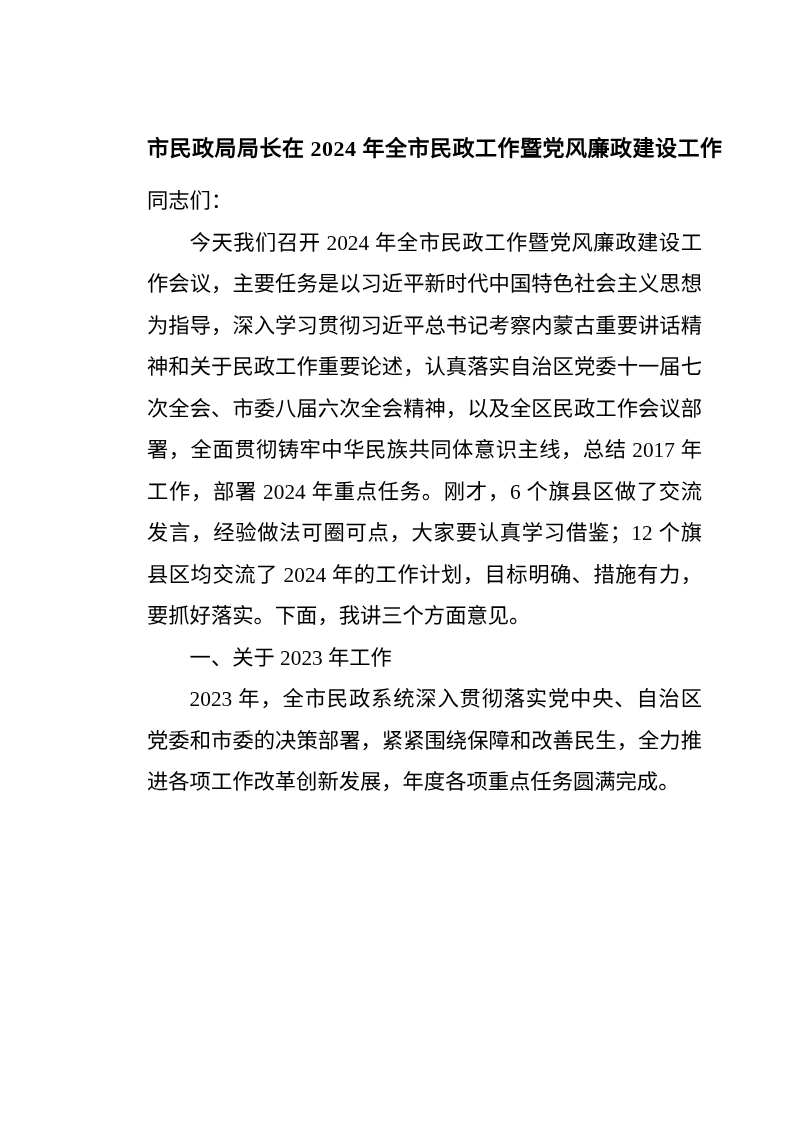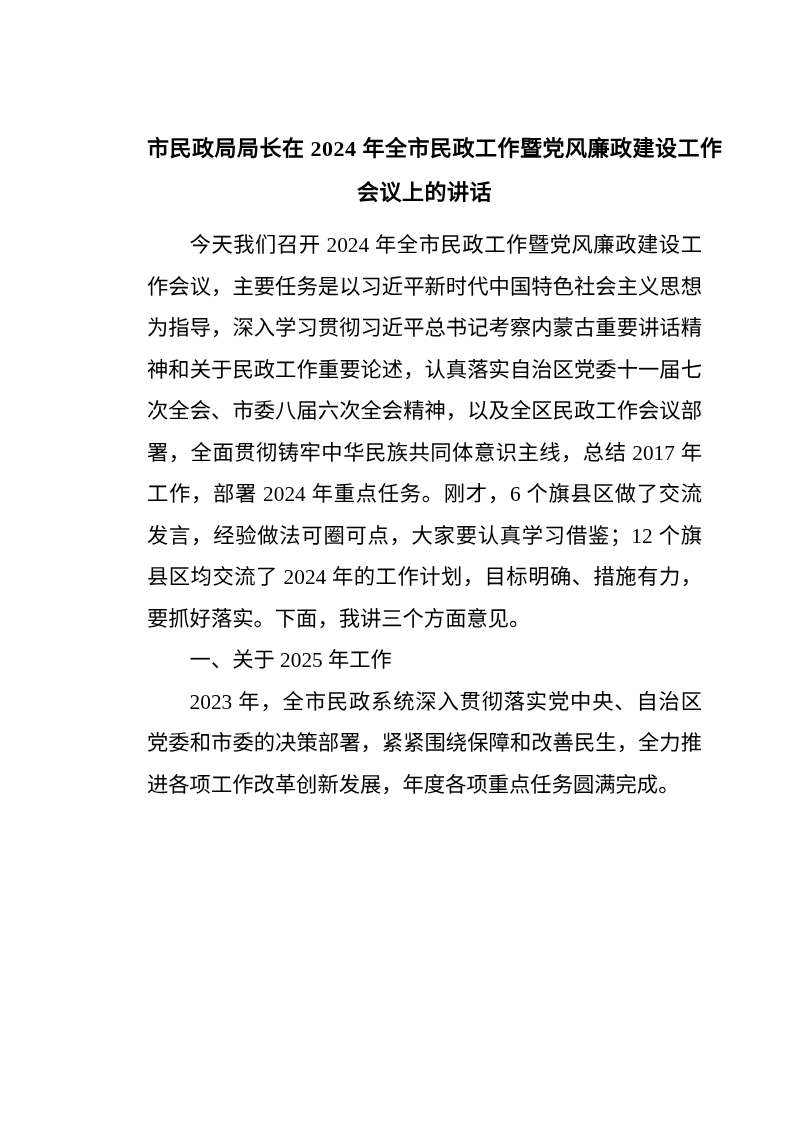--- a/index.html
+++ b/index.html
@@ -49,25 +49,25 @@
   }
 </style>
 </head>
 <body>
 
 <div class="page">
   <div class="content">
 
     <h1 class="doc-title">
       <span class="title-line">市民政局局长在 2024 年全市民政工作暨党风廉政建设工作</span>
-      <span class="title-line">会议上的讲话</span>
     </h1>
 
+    <p class="para">同志们：</p>
 
     <p class="para indent">今天我们召开 2024 年全市民政工作暨党风廉政建设工作会议，主要任务是以习近平新时代中国特色社会主义思想为指导，深入学习贯彻习近平总书记考察内蒙古重要讲话精神和关于民政工作重要论述，认真落实自治区党委十一届七次全会、市委八届六次全会精神，以及全区民政工作会议部署，全面贯彻铸牢中华民族共同体意识主线，总结 2017 年工作，部署 2024 年重点任务。刚才，6 个旗县区做了交流发言，经验做法可圈可点，大家要认真学习借鉴；12 个旗县区均交流了 2024 年的工作计划，目标明确、措施有力，要抓好落实。下面，我讲三个方面意见。</p>
 
-    <p class="para indent">一、关于 2025 年工作</p>
+    <p class="para indent">一、关于 2023 年工作</p>
 
     <p class="para indent">2023 年，全市民政系统深入贯彻落实党中央、自治区党委和市委的决策部署，紧紧围绕保障和改善民生，全力推进各项工作改革创新发展，年度各项重点任务圆满完成。</p>
 
 
   </div>
 </div>
 
 </body></html>

